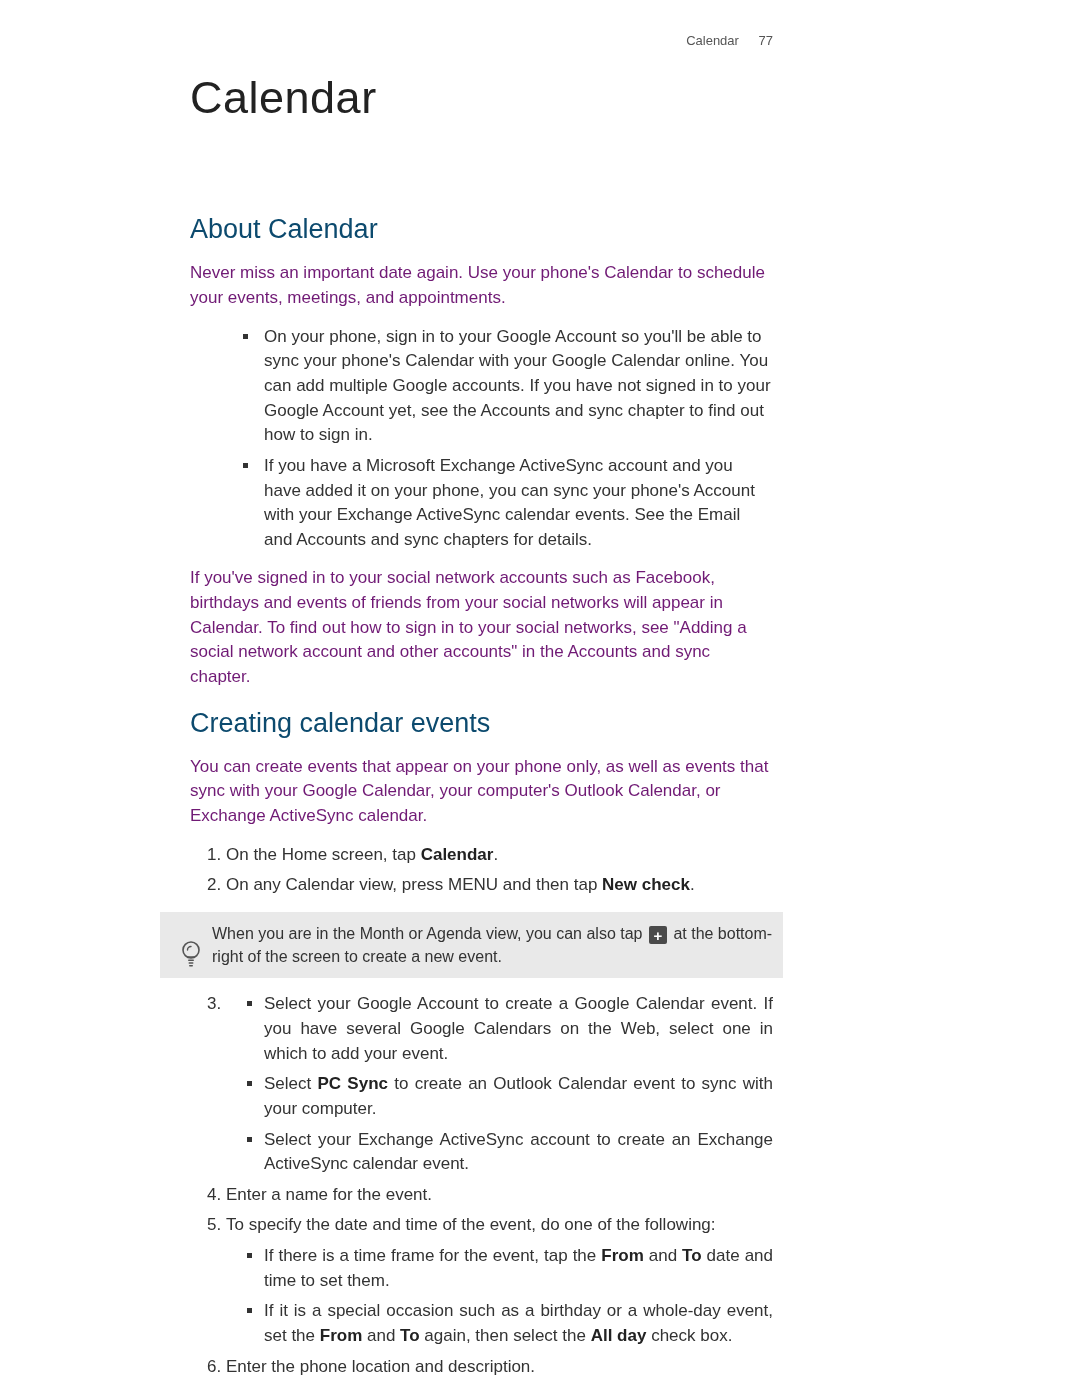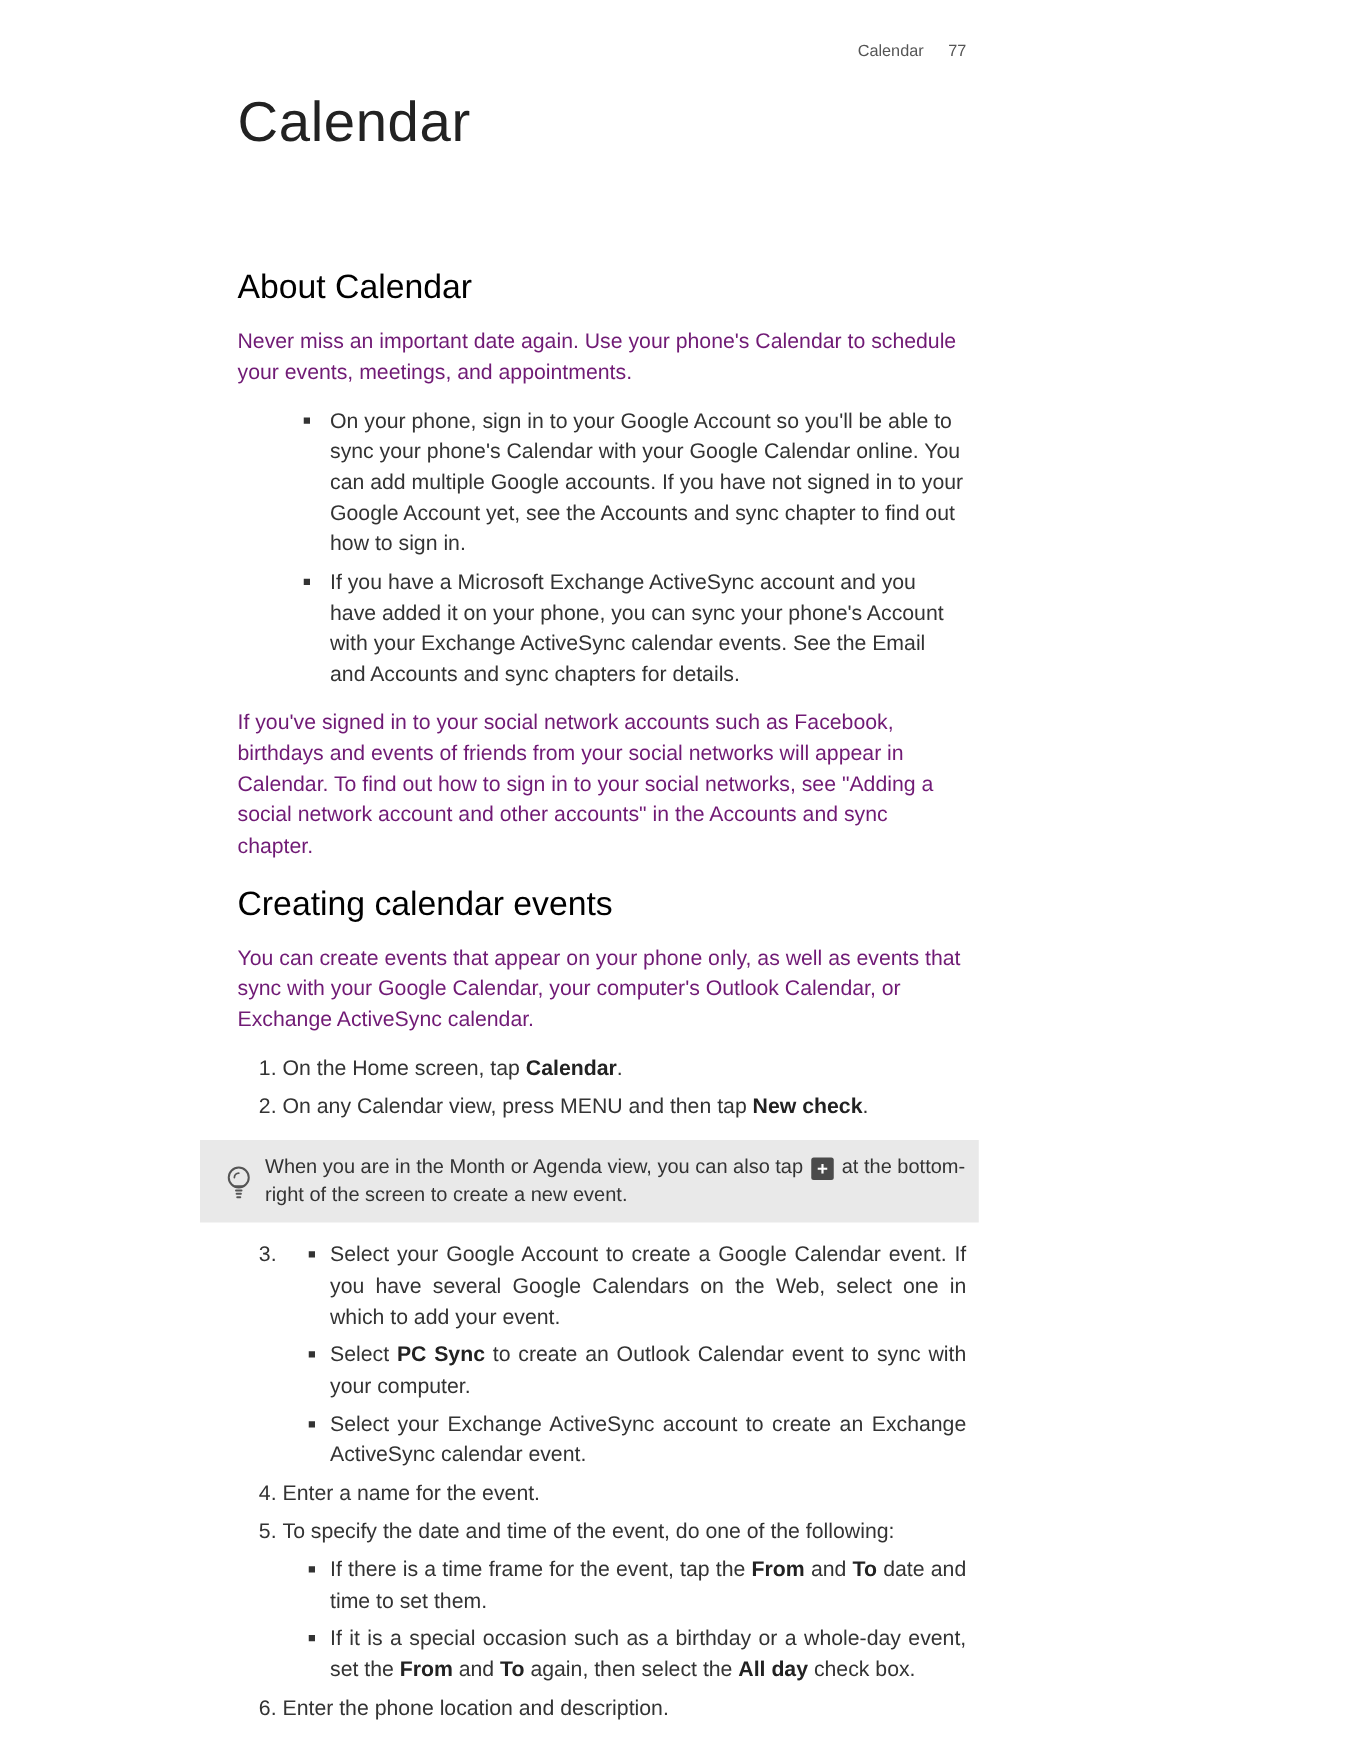--- a/index.html
+++ b/index.html
@@ -32,21 +32,21 @@
     font-size: 45px;
     font-weight: 300;
     margin: 35px 0 80px 0;
     color: #222;
     letter-spacing: 0.5px;
   }
   h2.section {
     font-size: 27px;
     font-weight: 400;
     margin: 10px 0 12px 0;
-    color: #000000;
+    color: #0c4a6e;
   }
   p {
     margin: 6px 0 14px 0;
     color: #701a75;
   }
   ul.square {
     margin: 4px 0 14px 0;
     padding-left: 70px;
     list-style: square;
   }
@@ -74,21 +74,21 @@
   }
   .b {
     font-weight: 600;
     color: #222;
   }
   .tipbox {
     background: #e9e9e9;
     margin: 10px -10px 14px -30px;
     padding: 10px 10px 10px 10px;
     display: flex;
-    align-items: center;
+    align-items: flex-end;
   }
   .tipbox .iconcell {
     width: 42px;
     flex: 0 0 42px;
     display: flex;
     justify-content: center;
     padding-top: 2px;
   }
   .tipbox .textcell {
     flex: 1;

